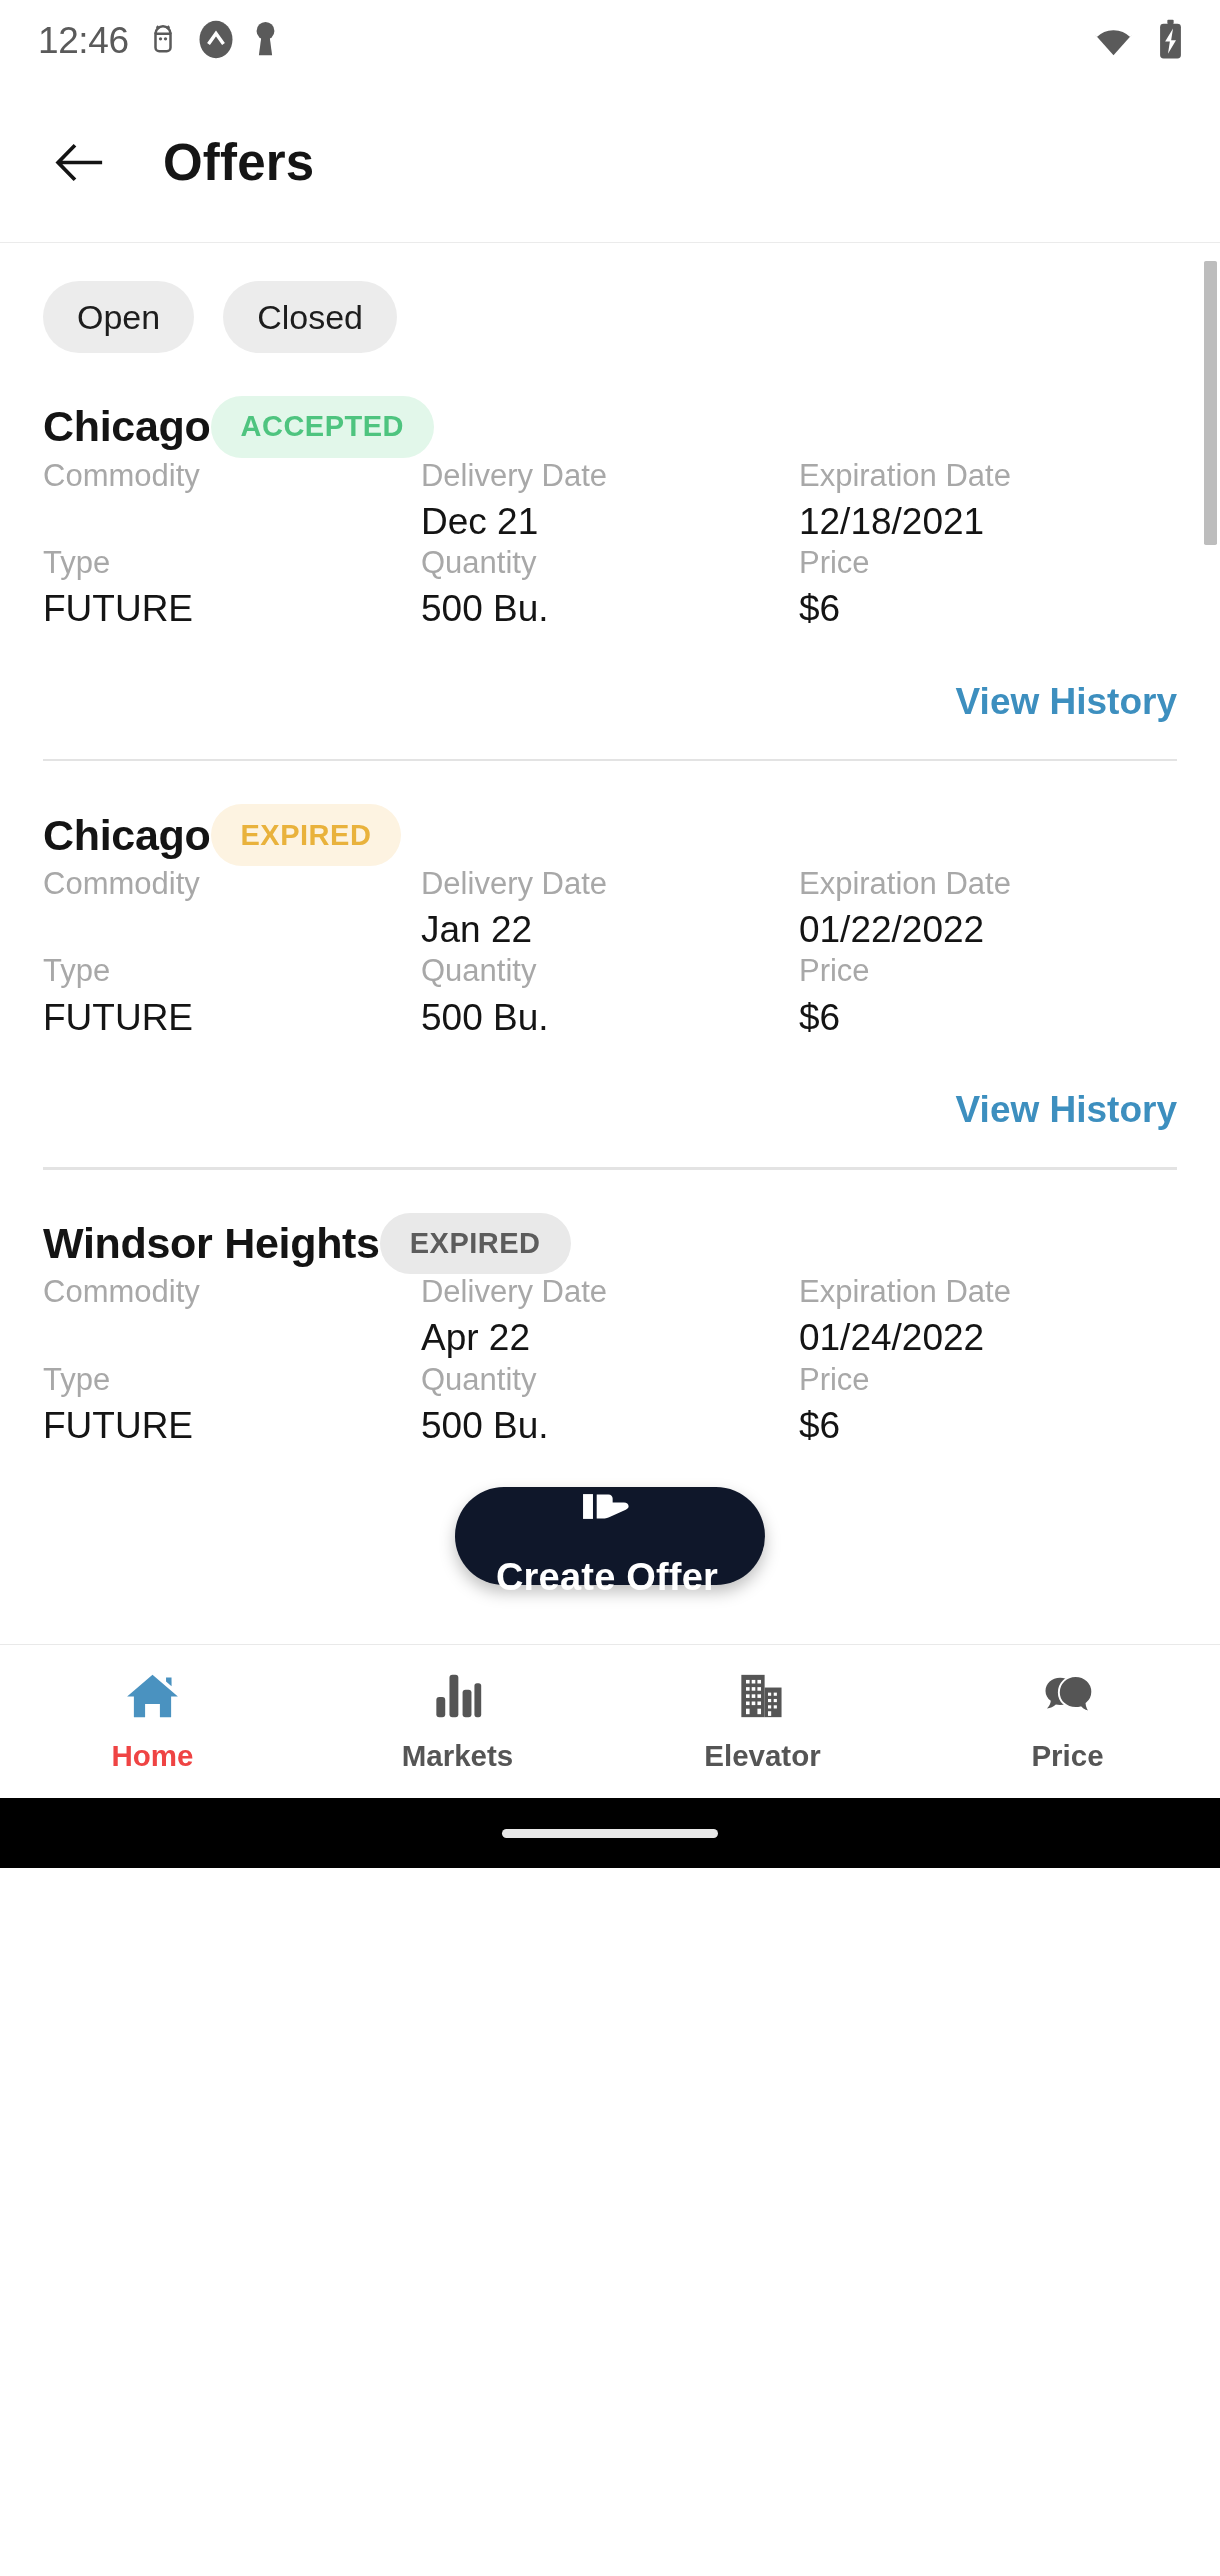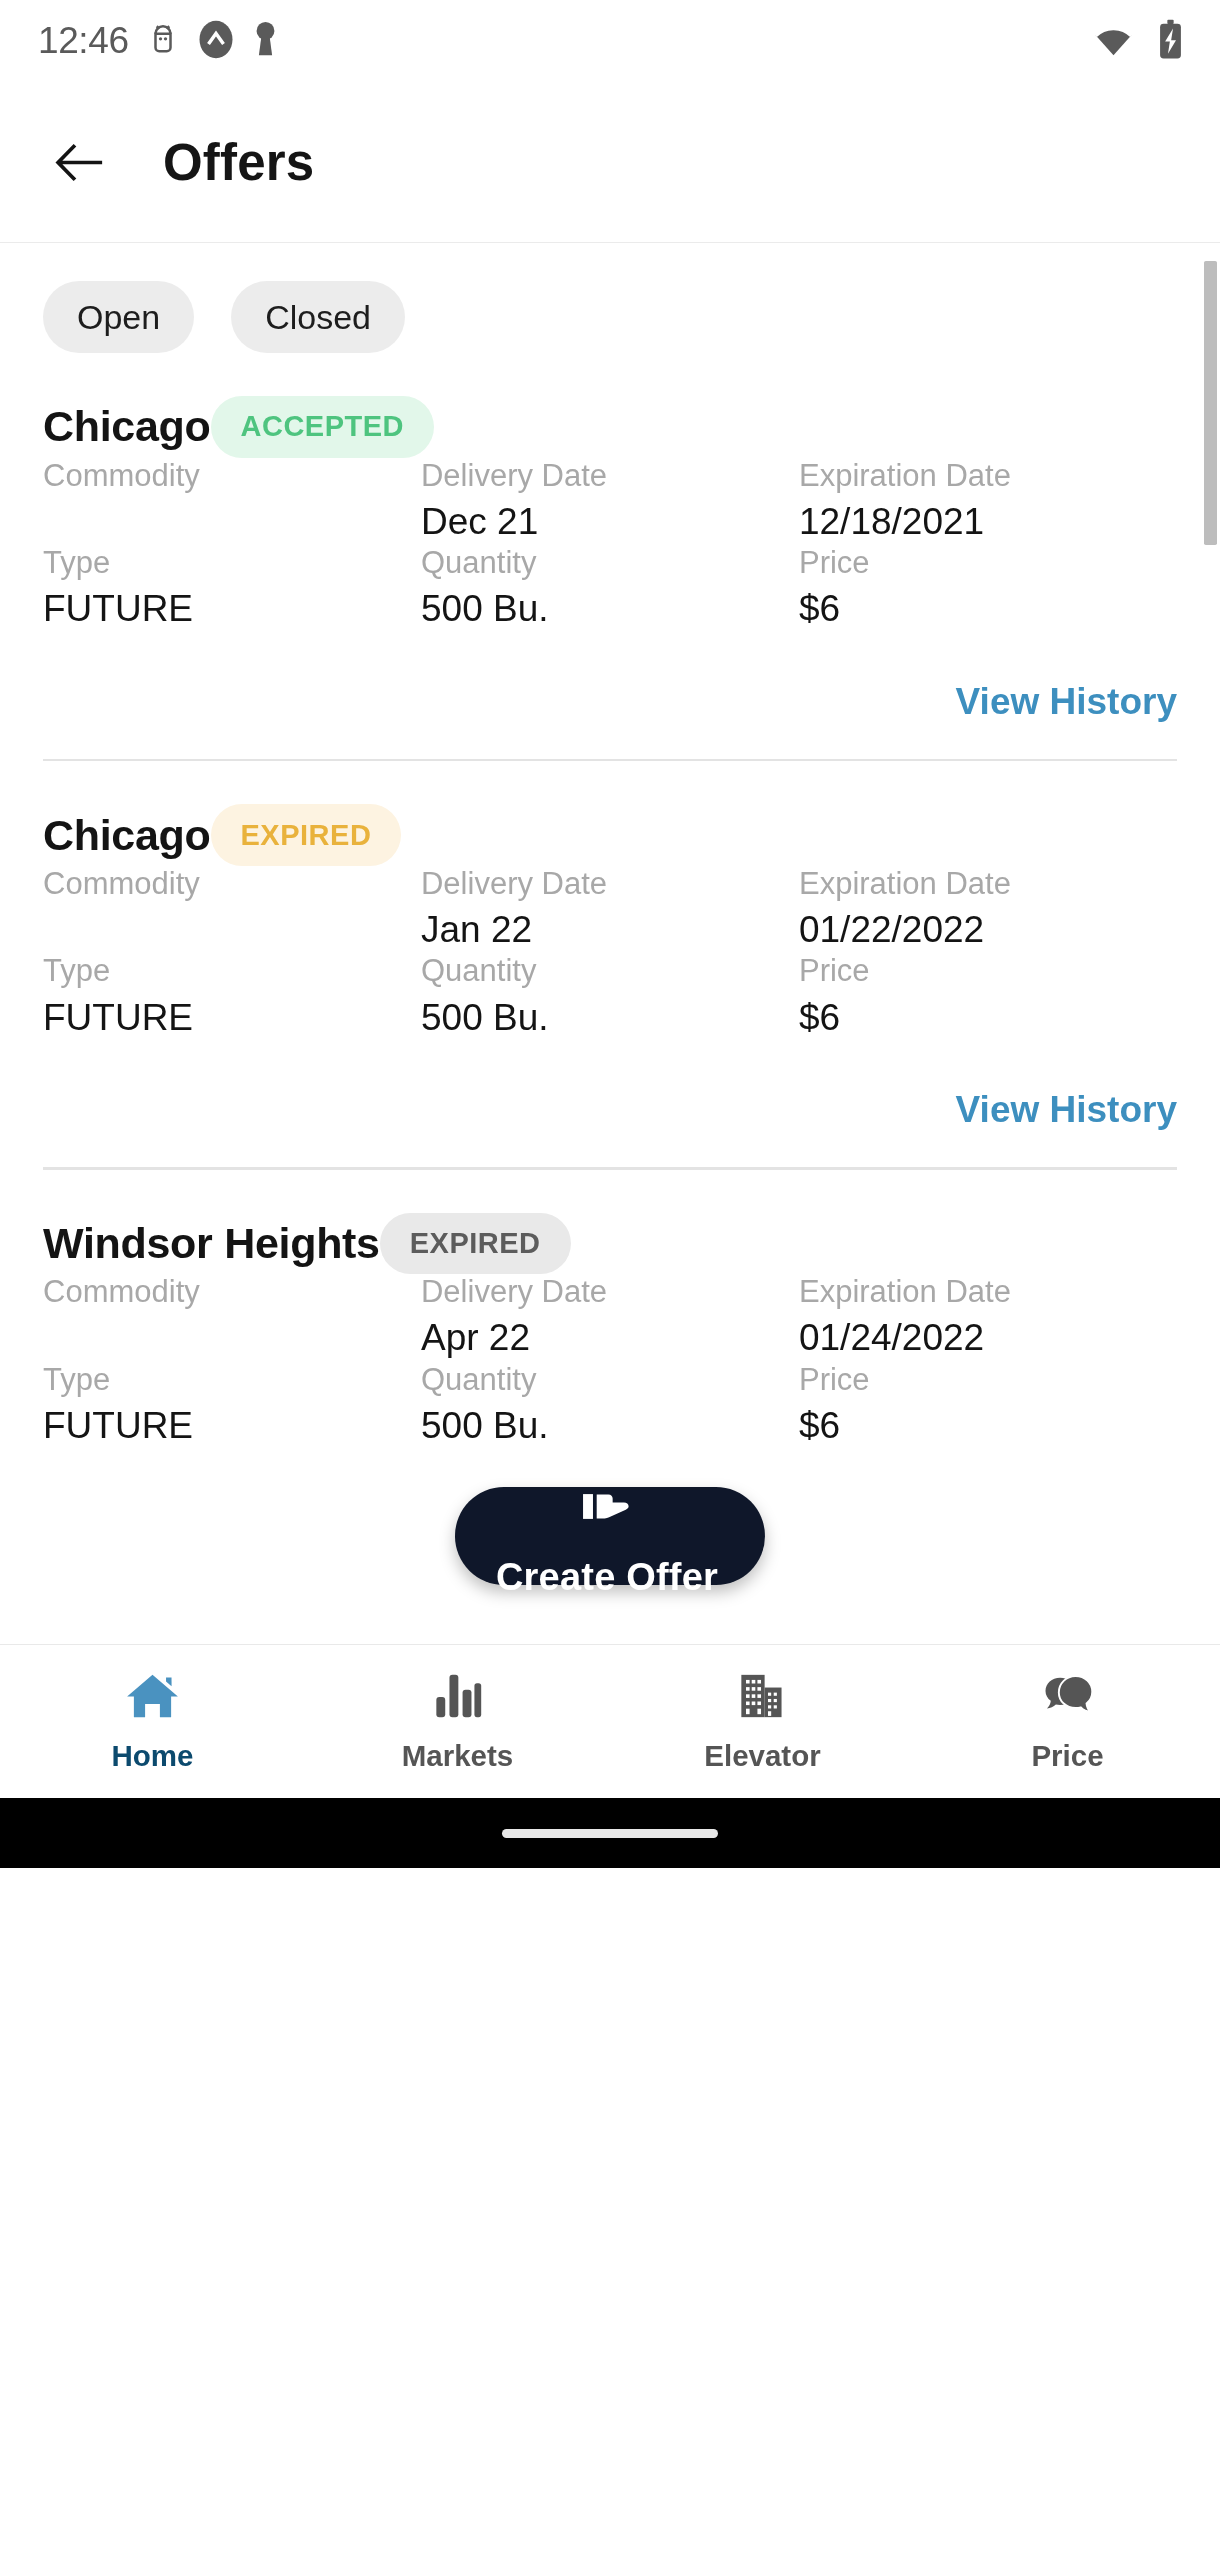--- a/index.html
+++ b/index.html
@@ -64,21 +64,21 @@
   
   .content {
     position: relative;
     flex: 1 1 auto;
     overflow: hidden;
     background: #ffffff;
   }
 
   .chips {
     display: flex;
-    gap: 37px;
+    gap: 29px;
     padding: 38px 0 0 43px;
   }
   .chip {
     height: 72px;
     border-radius: 39px;
     background: #ececec;
     display: flex;
     align-items: center;
     padding: 0 34px;
     font-size: 34px;
@@ -203,21 +203,21 @@
     align-items: center;
     justify-content: center;
     gap: 14.3px;
     cursor: pointer;
   }
   .nav-label {
     font-size: 29.5px;
     font-weight: bold;
     color: #555555;
   }
-  .nav-item.active .nav-label { color: #0c4a6e; }
+  .nav-item.active .nav-label { color: #ef4444; }
 
   
   .gesturebar {
     flex: 0 0 70px;
     height: 70px;
     background: #000000;
     display: flex;
     align-items: center;
     justify-content: center;
   }

